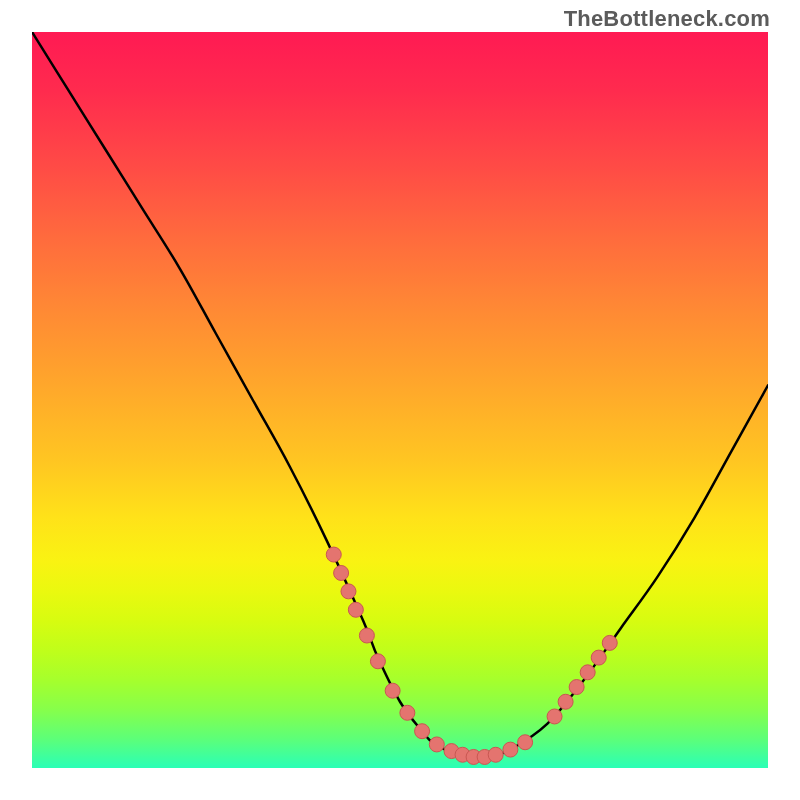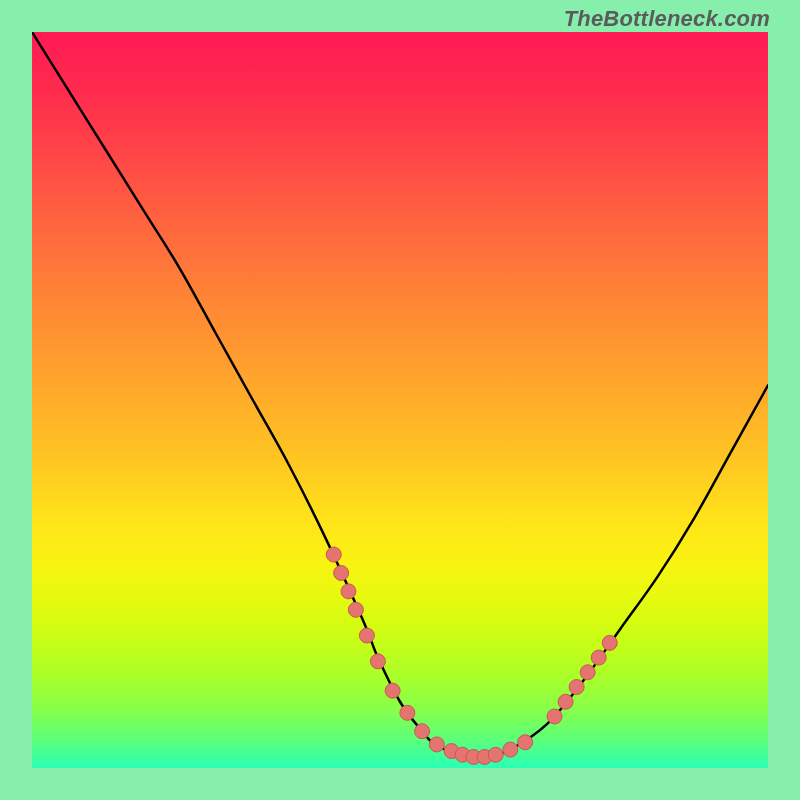--- a/index.html
+++ b/index.html
@@ -7,22 +7,21 @@
     padding: 0;
     width: 800px;
     height: 800px;
     background: #000;
     overflow: hidden;
   }
   .frame {
     position: relative;
     width: 800px;
     height: 800px;
-    background: #86efac;
-    font-style: italic;
+    background: #ffffff;
   }
   .plot-area {
     position: absolute;
     left: 32px;
     top: 32px;
     width: 736px;
     height: 736px;
     overflow: hidden;
     box-sizing: border-box;
     background: linear-gradient(to bottom,

